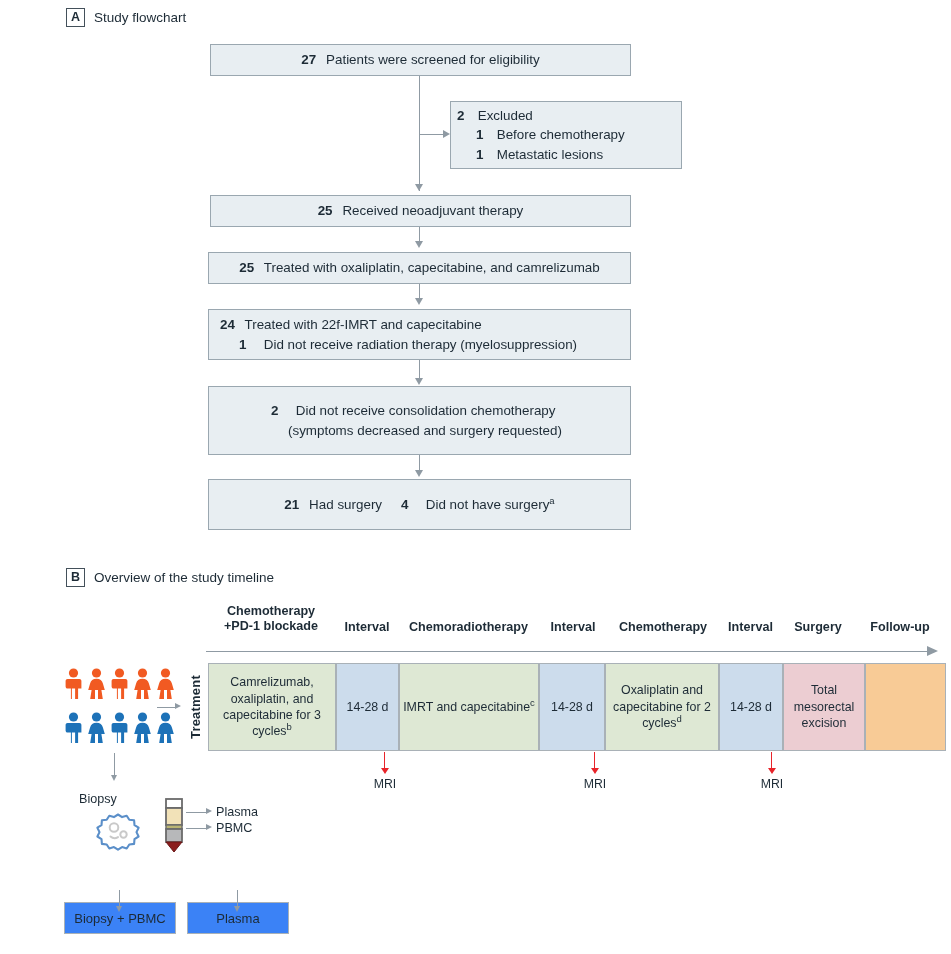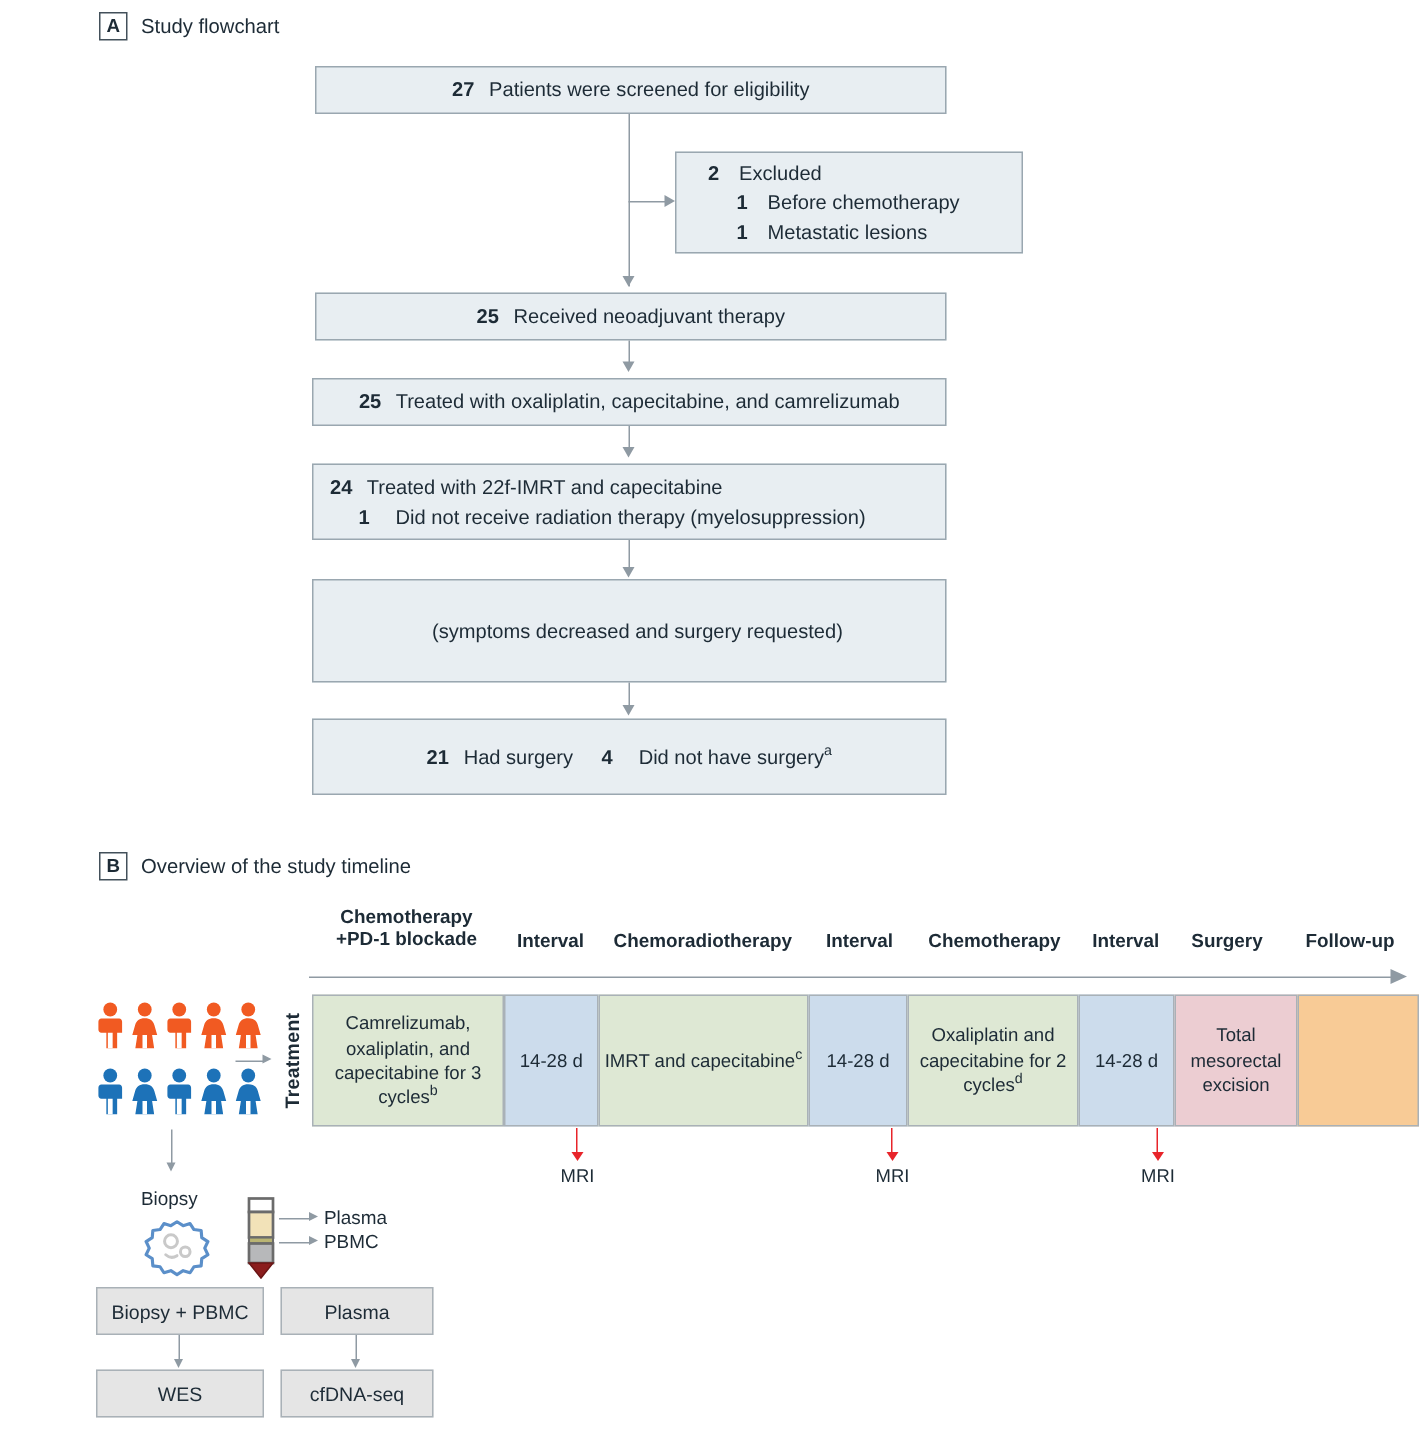--- a/index.html
+++ b/index.html
@@ -99,23 +99,23 @@
     border-top: 6.5px solid #e8242a;
   }
   .mri-text {
     position: absolute; font-size: 12.3px; color: #1d2b36;
     text-align: center; white-space: nowrap;
   }
 
   
   .wf-box {
     position: absolute;
-    background: #e5e5e5; border: 1px solid #a9b1b7;
+    background: #3b82f6; border: 1px solid #a9b1b7;
     display: flex; align-items: center; justify-content: center;
-    font-size: 13px; color: #1d2b36; 
+    font-size: 13px; color: #1d2b36;  margin-top: 44px;
   }
   .small-label {
     position: absolute; font-size: 12.6px; color: #1d2b36;
     white-space: nowrap;
   }
   .people-row { position: absolute; display: flex; gap: 2px; }
 
   .thin-arrow-line { position: absolute; background: #8f9aa3; }
   .thin-arrow-head {
     position: absolute; width: 0; height: 0;
@@ -145,21 +145,21 @@
     <span>Patients were screened for eligibility</span>
   </div>
 </div>
 
 <div class="vline" style="left:419px; top:76px; height:115px;"></div>
 <div class="arrow-down" style="left:415px; top:184px;"></div>
 
 <div class="hline" style="left:419px; top:134px; width:27px;"></div>
 <div class="arrow-right" style="left:443px; top:130px;"></div>
 
-<div class="fc-box left-al" style="left:450px; top:101px; width:232px; height:68px; padding-left:21px; justify-content:center;">
+<div class="fc-box left-al" style="left:450px; top:101px; width:232px; height:68px; padding-left:6px; justify-content:center;">
   <div class="fc-line">
     <span class="num n1">2</span>
     <span>Excluded</span>
   </div>
   <div class="fc-line ind1">
     <span class="num n1">1</span>
     <span>Before chemotherapy</span>
   </div>
   <div class="fc-line ind1">
     <span class="num n1">1</span>
@@ -192,20 +192,24 @@
   </div>
   <div class="fc-line ind1">
     <span class="num">1</span>
     <span>Did not receive radiation therapy (myelosuppression)</span>
   </div>
 </div>
 <div class="vline" style="left:419px; top:360px; height:21px;"></div>
 <div class="arrow-down" style="left:415px; top:378px;"></div>
 
 <div class="fc-box left-al" style="left:208px; top:386px; width:423px; height:69px; padding-left:43px;">
+  <div class="fc-line ind1">
+    <span class="num">2</span>
+    <span>Did not receive consolidation chemotherapy</span>
+  </div>
   <div class="fc-line ind2">
     <span>(symptoms decreased and surgery requested)</span>
   </div>
 </div>
 <div class="vline" style="left:419px; top:455px; height:18px;"></div>
 <div class="arrow-down" style="left:415px; top:470px;"></div>
 
 <div class="fc-box" style="left:208px; top:479px; width:423px; height:51px;">
   <div style="display:flex; flex-direction:row;">
     <div class="fc-line">
@@ -346,21 +350,21 @@
       <rect x="9" y="22" width="3" height="9" fill="#fff"></rect>
     </svg>
 </div>
 
 <div class="thin-arrow-line" style="left:157px; top:707px; width:19px; height:1.3px;"></div>
 <div class="thin-arrow-head tah-right" style="left:175px; top:703px;"></div>
 
 <div class="thin-arrow-line" style="left:114px; top:753px; width:1.3px; height:24px;"></div>
 <div class="thin-arrow-head tah-down" style="left:111px; top:775px;"></div>
 
-<div class="small-label" style="left:94px; top:792px;">Biopsy</div>
+<div class="small-label" style="left:79px; top:792px;">Biopsy</div>
 <svg width="44" height="40" viewBox="0 0 44 40" style="position:absolute; left:96px; top:812px;">
   <path d="M22 2.5 l4.1 2.6 4.6-1.4 2.6 4.0 4.8.6 .4 4.8 4.1 2.6-2.1 4.4 2.1 4.4-4.1 2.6-.4 4.8-4.8.6-2.6 4.0-4.6-1.4-4.1 2.6-4.1-2.6-4.6 1.4-2.6-4.0-4.8-.6-.4-4.8-4.1-2.6 2.1-4.4-2.1-4.4 4.1-2.6 .4-4.8 4.8-.6 2.6-4.0 4.6 1.4z" fill="#ffffff" stroke="#5b8fc9" stroke-width="2.1" stroke-linejoin="round"></path>
   <circle cx="18" cy="15.5" r="4.3" fill="none" stroke="#c9c9c9" stroke-width="2"></circle>
   <circle cx="27.5" cy="22.5" r="3.2" fill="none" stroke="#c9c9c9" stroke-width="2"></circle>
   <path d="M14.5 24.5 q3.5 3.2 7.5 .6" fill="none" stroke="#c9c9c9" stroke-width="2" stroke-linecap="round"></path>
 </svg>
 
 <svg width="22" height="56" viewBox="0 0 22 56" style="position:absolute; left:163px; top:798px;">
   <rect x="3" y="1" width="16" height="9" fill="#ffffff" stroke="#6b6b6b" stroke-width="1.8"></rect>
   <rect x="3" y="10" width="16" height="17" fill="#f2e2b8" stroke="#6b6b6b" stroke-width="1.8"></rect>

